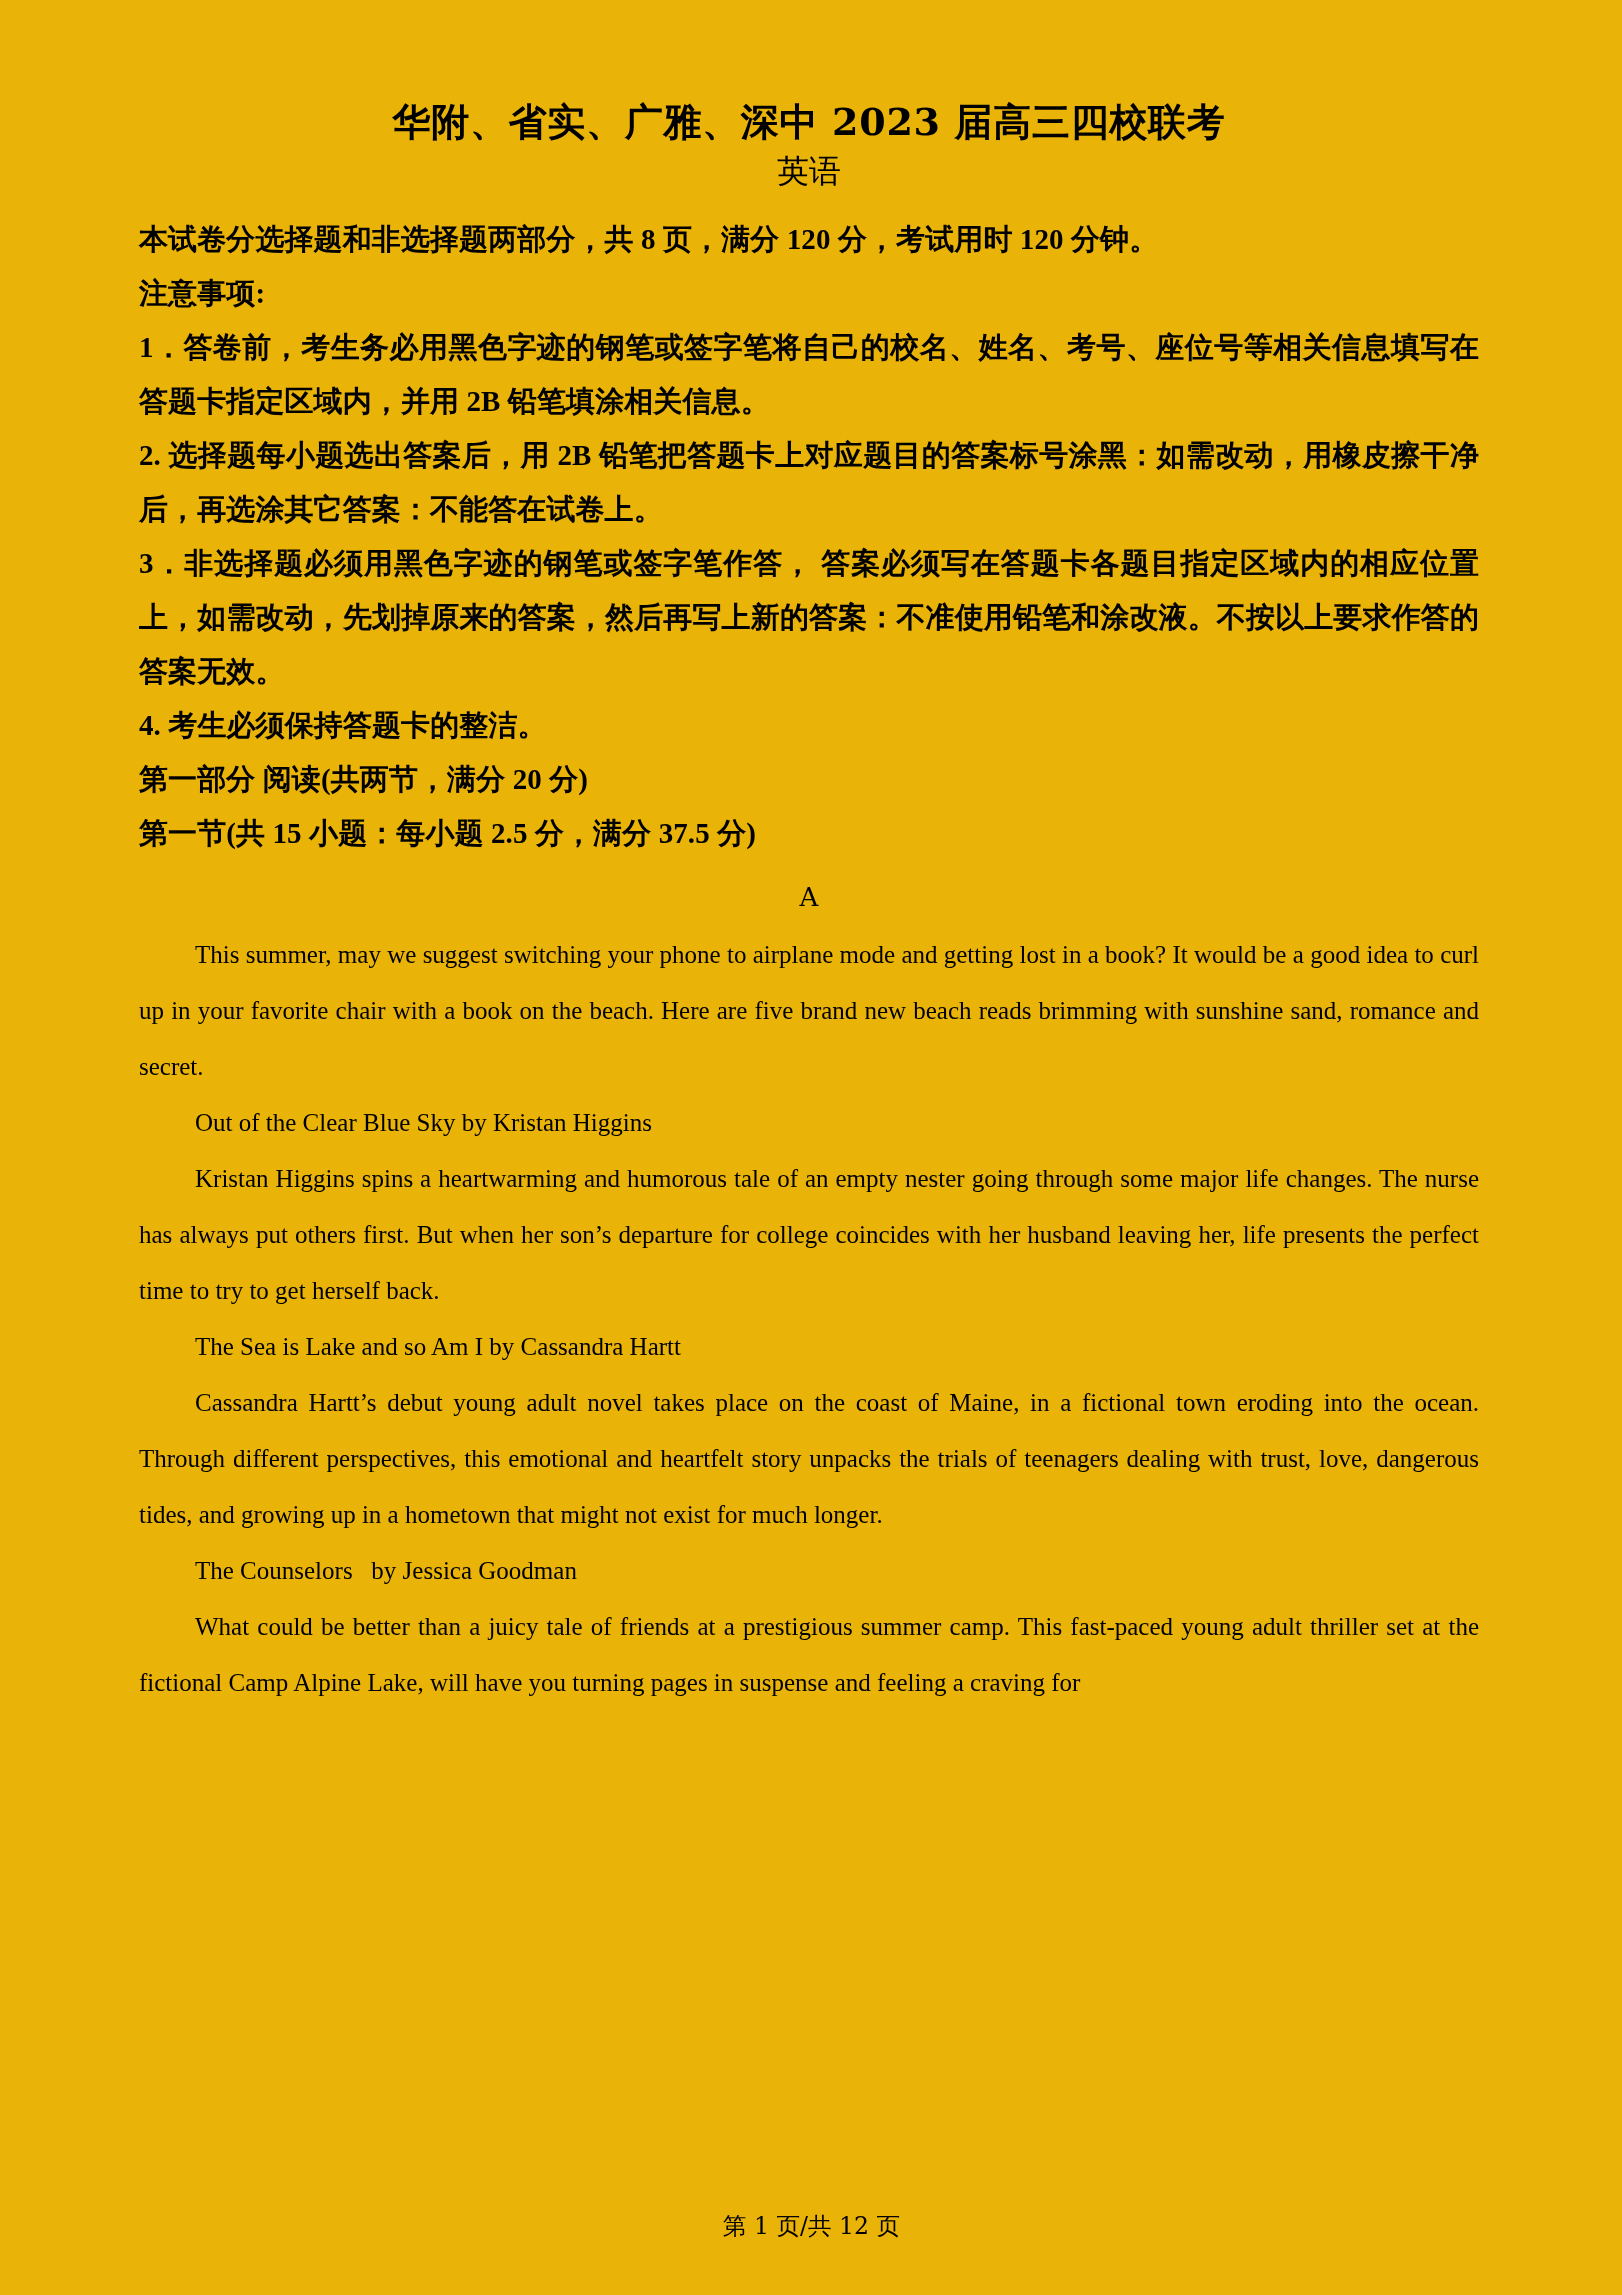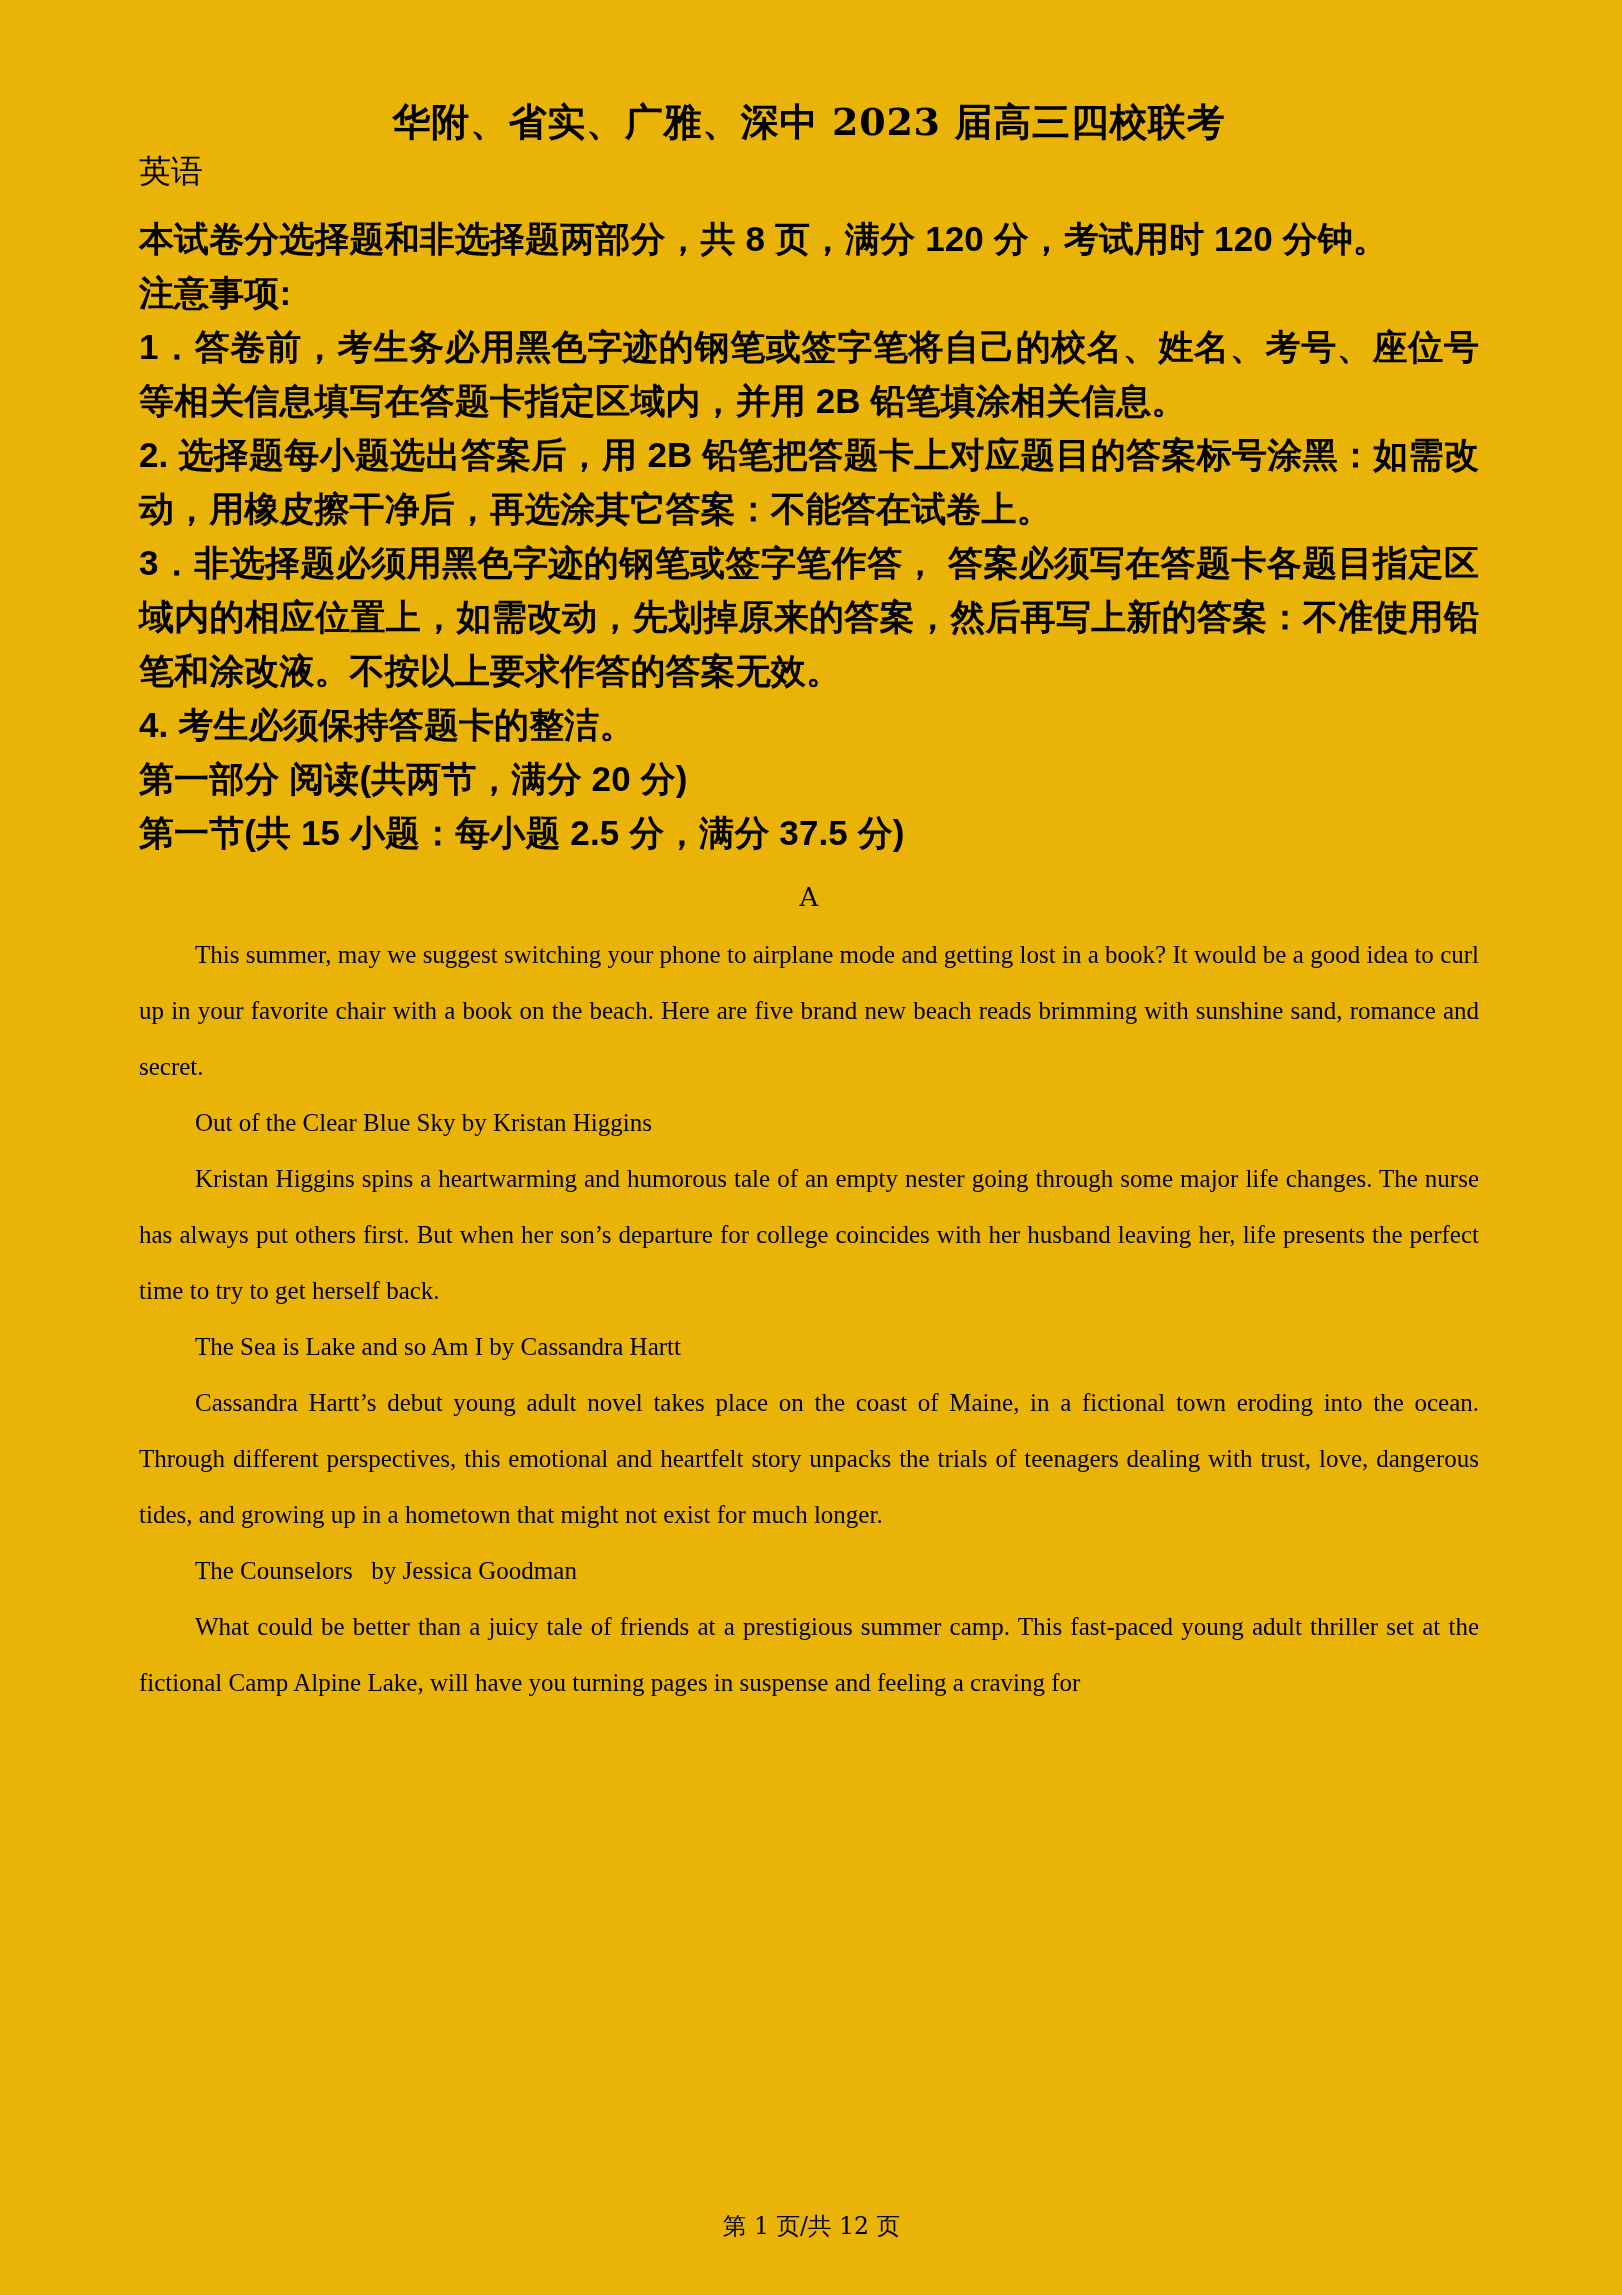--- a/index.html
+++ b/index.html
@@ -29,33 +29,34 @@
     font-family: "DejaVu Serif", "Liberation Serif", serif;
     font-weight: bold;
     font-size: 38px;
     line-height: 1.28;
     letter-spacing: 0.7px;
     color: #000;
     margin: 0 0 3.9px 0;
     white-space: nowrap;
   }
   .doc-subtitle {
+    text-align: center;
     font-family: "DejaVu Serif", "Liberation Serif", serif;
     font-weight: normal;
     font-size: 32px;
     line-height: 1.3;
     color: #000;
     margin: 0 0 19.6px 0;
   }
 
   
   .cn-line {
-    font-family: Liberation Sans, sans-serif;
+    font-family: Liberation Serif, serif;
     font-weight: bold;
-    font-size: 35px;
+    font-size: 29px;
     line-height: 54px;
     color: #000;
     text-align: justify;
     text-justify: inter-ideograph;
     margin: 0;
     letter-spacing: 0.1px;
   }
   .cn-block {
     margin: 0 0 0 0;
   }

